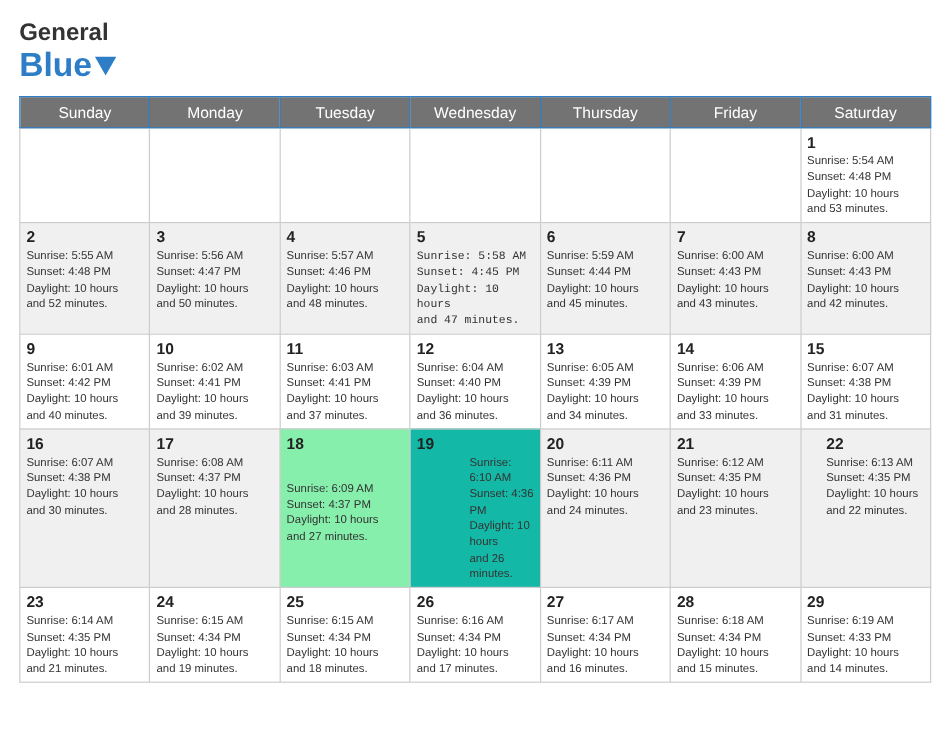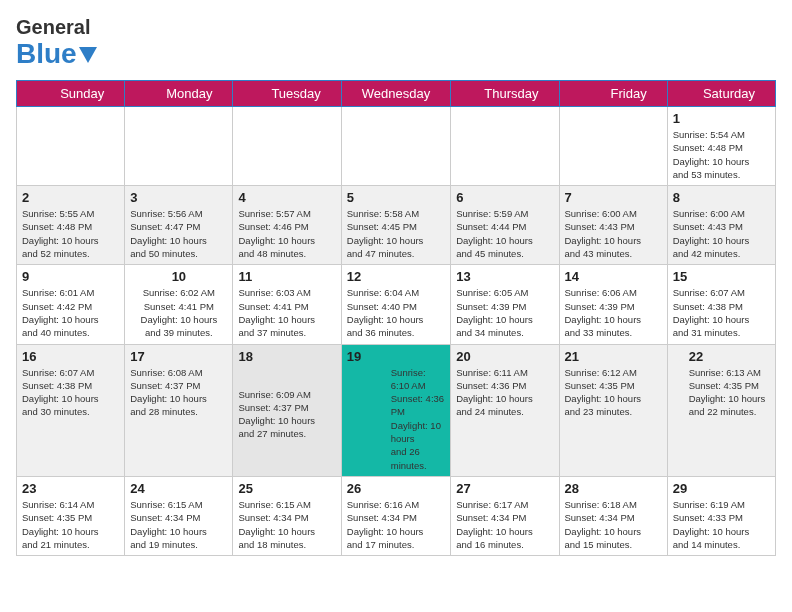--- a/index.html
+++ b/index.html
@@ -31,24 +31,24 @@
       font-size: 16px;
       font-weight: normal;
       color: #555;
     }
     table {
       width: 100%;
       border-collapse: collapse;
       font-size: 11px;
     }
     thead tr th {
-      background: #be185d;
+      background: #737373;
       color: #fff;
-      text-align: right;
-      padding: 5px 20px;
+      text-align: center;
+      padding: 5px 7px;
       font-size: 13px;
       font-weight: normal;
       border: 1px solid #2e7ec7;
     }
     tbody tr td {
       border: 1px solid #ccc;
       vertical-align: top;
       padding: 4px 5px;
       width: calc(100%/7);
       height: 72px;
@@ -140,21 +140,21 @@
         </td>
         <td style="background: rgb(240, 240, 240);">
           <span class="day-num">4</span>
           <div class="day-info" style="white-space: pre-line;">Sunrise: 5:57 AM
 Sunset: 4:46 PM
 Daylight: 10 hours
 and 48 minutes.</div>
         </td>
         <td style="background: rgb(240, 240, 240);">
           <span class="day-num">5</span>
-          <div class="day-info" style="white-space: pre-line;">Sunrise: 5:58 AM
+          <div class="day-info" style="white-space: pre-line; font-family: Liberation Mono, monospace;">Sunrise: 5:58 AM
 Sunset: 4:45 PM
 Daylight: 10 hours
 and 47 minutes.</div>
         </td>
         <td style="background: rgb(240, 240, 240);">
           <span class="day-num">6</span>
           <div class="day-info" style="white-space: pre-line;">Sunrise: 5:59 AM
 Sunset: 4:44 PM
 Daylight: 10 hours
 and 45 minutes.</div>
@@ -175,21 +175,21 @@
         </td>
       </tr>
       <tr>
         <td style="background: rgb(255, 255, 255);">
           <span class="day-num">9</span>
           <div class="day-info" style="white-space: pre-line;">Sunrise: 6:01 AM
 Sunset: 4:42 PM
 Daylight: 10 hours
 and 40 minutes.</div>
         </td>
-        <td style="background: rgb(255, 255, 255); text-align: center;">
+        <td style="background: rgb(255, 255, 255);">
           <span class="day-num">10</span>
           <div class="day-info" style="white-space: pre-line;">Sunrise: 6:02 AM
 Sunset: 4:41 PM
 Daylight: 10 hours
 and 39 minutes.</div>
         </td>
         <td style="background: rgb(255, 255, 255);">
           <span class="day-num">11</span>
           <div class="day-info" style="white-space: pre-line;">Sunrise: 6:03 AM
 Sunset: 4:41 PM
@@ -233,21 +233,21 @@
 Daylight: 10 hours
 and 30 minutes.</div>
         </td>
         <td style="background: rgb(240, 240, 240);">
           <span class="day-num">17</span>
           <div class="day-info" style="white-space: pre-line;">Sunrise: 6:08 AM
 Sunset: 4:37 PM
 Daylight: 10 hours
 and 28 minutes.</div>
         </td>
-        <td style="background: #e5e5e5;">
+        <td style="background: #86efac;">
           <span class="day-num">18</span>
           <div class="day-info" style="white-space: pre-line; margin-top: 24px;">Sunrise: 6:09 AM
 Sunset: 4:37 PM
 Daylight: 10 hours
 and 27 minutes.</div>
         </td>
         <td style="background: #14b8a6;">
           <span class="day-num">19</span>
           <div class="day-info" style="white-space: pre-line; margin-left: 44px;">Sunrise: 6:10 AM
 Sunset: 4:36 PM

